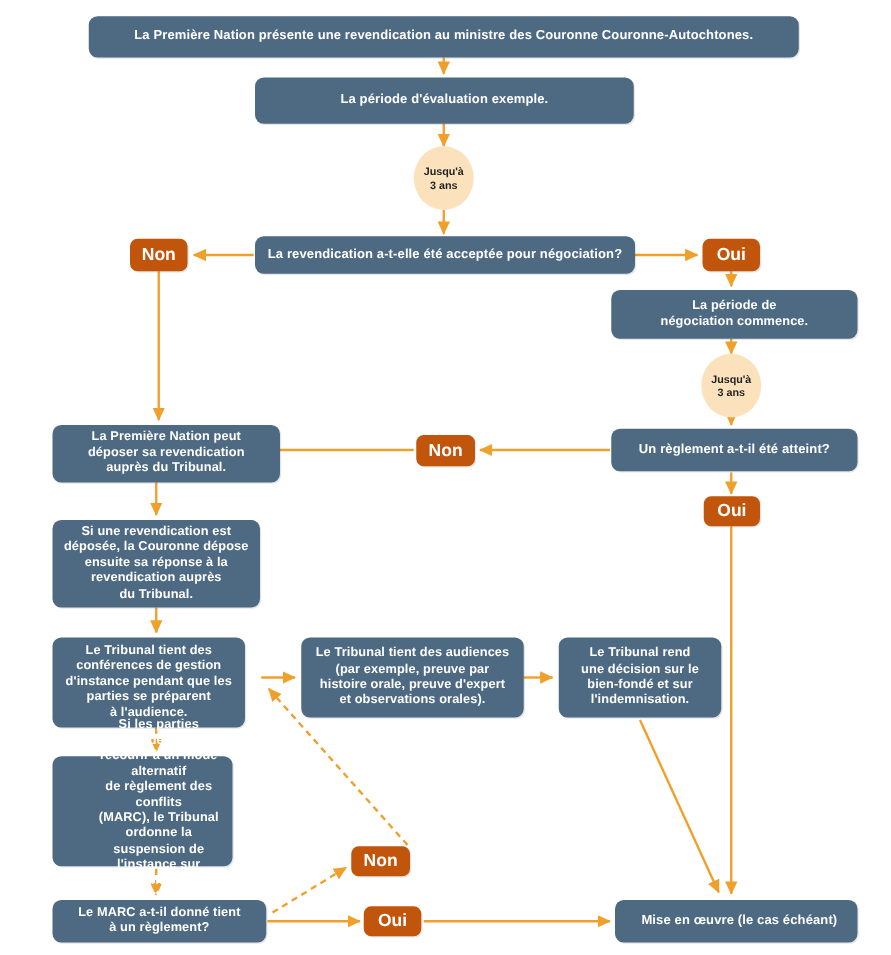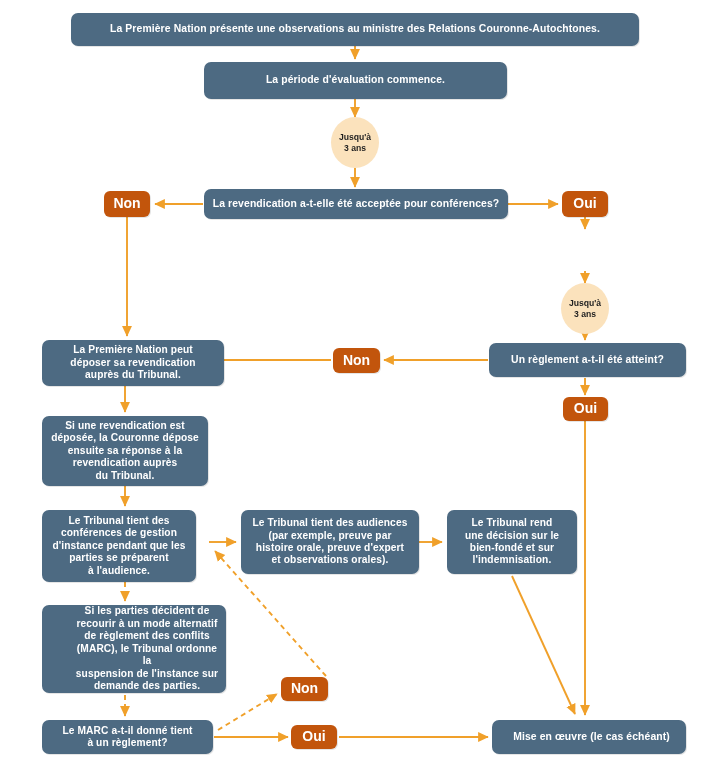--- a/index.html
+++ b/index.html
@@ -124,33 +124,35 @@
       <path d="M125,582 L125,601"></path>
 
       <path d="M125,695 L125,716"></path>
 
       <path d="M218,730 L277,694"></path>
 
       <path d="M326,676 L215,551"></path>
     </g>
   </svg>
 
-  <div class="node proc single" style="left:71px; top:13px; width:568px; height:33px;">La Première Nation présente une observations au ministre des Relations Couronne-Autochtones.</div>
-
-  <div class="node proc single" style="left:204px; top:62px; width:303px; height:37px;">La période d'évaluation commence.</div>
+  <div class="node proc single" style="left:71px; top:13px; width:568px; height:33px;">La Première Nation présente une revendication au ministre des Couronne Couronne-Autochtones.</div>
+
+  <div class="node proc single" style="left:204px; top:62px; width:303px; height:37px;">La période d'évaluation exemple.</div>
 
   <div class="timer" style="left:331px; top:117px; width:48px; height:51px;">Jusqu'à
 3 ans</div>
 
-  <div class="node proc single" style="left:204px; top:189px; width:304px; height:30px;">La revendication a-t-elle été acceptée pour conférences?</div>
+  <div class="node proc single" style="left:204px; top:189px; width:304px; height:30px;">La revendication a-t-elle été acceptée pour négociation?</div>
 
   <div class="node badge" style="left:104px; top:191px; width:46px; height:26px;">Non</div>
 
   <div class="node badge" style="left:562px; top:191px; width:46px; height:26px;">Oui</div>
 
+  <div class="node proc" style="left:489px; top:232px; width:197px; height:39px;">La période de
+négociation commence.</div>
 
   <div class="timer" style="left:561px; top:283px; width:48px; height:51px;">Jusqu'à
 3 ans</div>
 
   <div class="node proc single" style="left:489px; top:343px; width:197px; height:34px;">Un règlement a-t-il été atteint?</div>
 
   <div class="node badge" style="left:333px; top:348px; width:47px; height:25px;">Non</div>
 
   <div class="node badge" style="left:563px; top:397px; width:45px; height:24px;">Oui</div>
 
@@ -173,21 +175,21 @@
   <div class="node proc" style="left:241px; top:510px; width:178px; height:64px;">Le Tribunal tient des audiences
 (par exemple, preuve par
 histoire orale, preuve d'expert
 et observations orales).</div>
 
   <div class="node proc" style="left:447px; top:510px; width:130px; height:64px;">Le Tribunal rend
 une décision sur le
 bien-fondé et sur
 l'indemnisation.</div>
 
-  <div class="node proc" style="left:42px; top:605px; width:184px; height:88px;padding-left:32px;">Si les parties décident de
+  <div class="node proc" style="left:42px; top:605px; width:144px; height:88px;padding-left:32px;">Si les parties décident de
 recourir à un mode alternatif
 de règlement des conflits
 (MARC), le Tribunal ordonne la
 suspension de l'instance sur
 demande des parties.</div>
 
   <div class="node badge" style="left:281px; top:677px; width:47px; height:24px;">Non</div>
 
   <div class="node proc" style="left:42px; top:720px; width:171px; height:34px;">Le MARC a-t-il donné tient
 à un règlement?</div>

